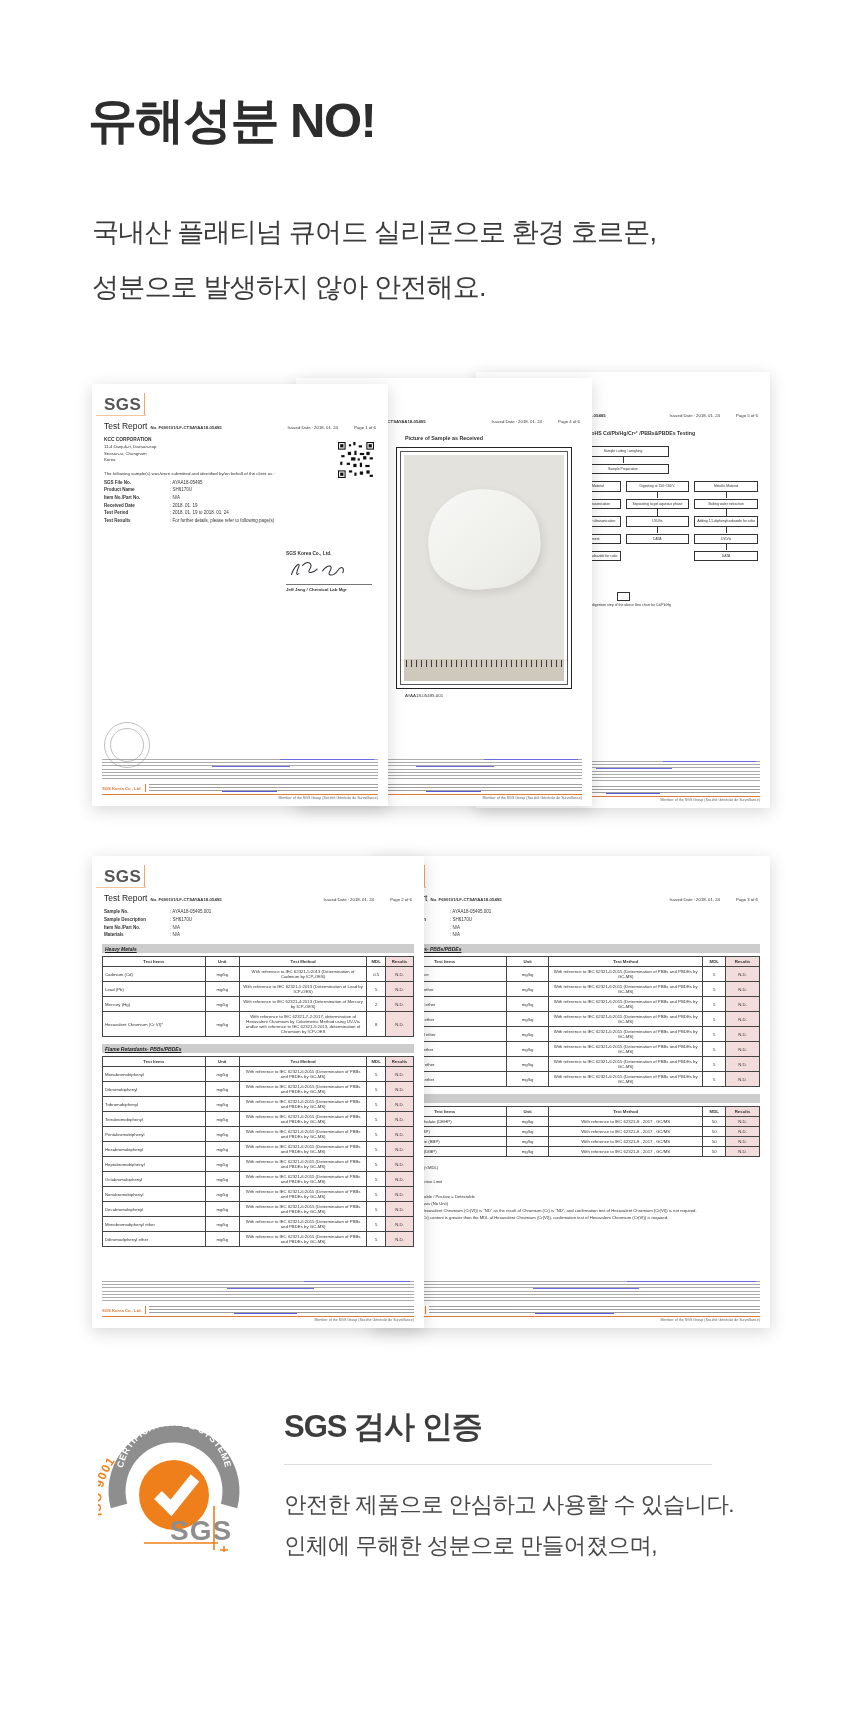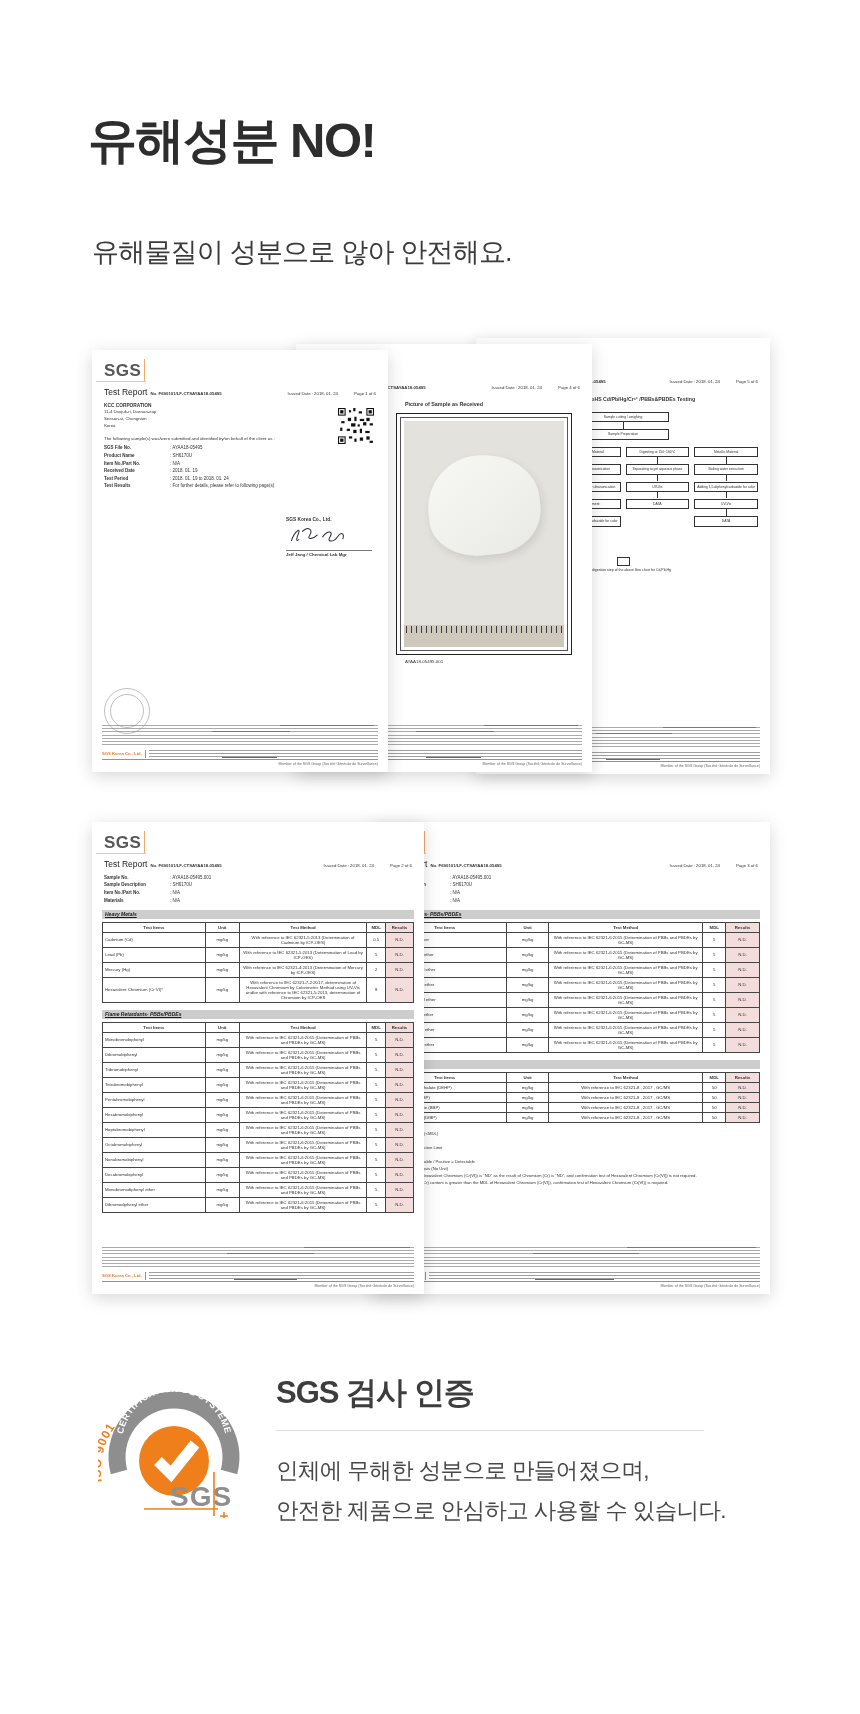--- a/index.html
+++ b/index.html
@@ -1,20 +1,20 @@
 <!DOCTYPE html>
 <html><head>
 <meta charset="utf-8">
 <style>
   html,body{margin:0;padding:0;background:#fff}
   .canvas{position:relative;width:860px;height:1714px;background:#fff;overflow:hidden;
           font-family:"Liberation Sans",sans-serif;color:#333}
 
   
-  .hero{padding:100px 0 0 88px}
+  .hero{padding:80px 0 0 88px}
   .hero h1{margin:0;font-size:49px;line-height:1.66;font-weight:800;color:#2d2d2d;letter-spacing:-1.5px}
   .subtitle{margin:0;padding:44px 0 0 92px;font-size:27px;line-height:2.02;color:#3b3b3b;letter-spacing:-0.8px}
   .subtitle span{display:block}
 
   
   .docblock{position:relative;margin-left:90px;width:680px}
   #doc1{margin-top:46px;height:460px}
   #doc2{margin-top:26px;height:484px}
   .docpage{position:absolute;background:#fff;box-shadow:0 4px 16px rgba(0,0,0,.16);overflow:hidden}
   #p1a{left:2px;top:24px;width:296px;height:422px;z-index:3}
@@ -100,38 +100,39 @@
   .mtable td.c{text-align:center}
   .mtable td.name{text-align:left}
   .mtable th.res,.mtable td.res{background:#f3dcdc;text-align:center}
   .mtable .c1{width:33%}.mtable .c2{width:11%}.mtable .c3{width:41%}.mtable .c4{width:6%}.mtable .c5{width:9%}
   .notes{margin:8px 14px 0;font-size:4.2px;line-height:1.55}
   .notes div{margin-bottom:.6px}
 
   
   .cert{display:flex;align-items:flex-start;margin:70px 0 0 98px}
   .badge{flex:none}
-  .cert-text{margin-left:26px;padding-top:6px}
+  .cert-text{margin-left:34px;padding-top:6px}
   .cert-h{font-size:31px;font-weight:800;color:#3d3d3d;letter-spacing:-1px}
   .cert-div{width:428px;border-top:1px solid #dcdcdc;margin:16px 0 20px}
   .cert-body{font-size:22.5px;line-height:1.8;color:#484848;letter-spacing:-0.6px}
   .cert-body span{display:block}
 </style>
 </head>
 <body>
 
 <div class="canvas">
 
   <section class="hero">
     <h1>
       <div>유해성분 NO!</div>
     </h1>
   </section>
   <p class="subtitle">
-    <span>유해물질이 성분으로 않아 안전해요.</span>
+    <span>국내산 플래티넘 큐어드 실리콘으로 환경 호르몬,</span>
+    <span>성분으로 발생하지 않아 안전해요.</span>
   </p>
 
   <div class="docblock" id="doc1">
 
     <article class="docpage" id="p1a">
       <div class="sgslogo"><span>SGS</span></div>
       <div class="doc-head">
         <span class="tr-title">Test Report</span>
         <span class="tr-no">No. F690101/LF-CTSAYAA18-05495</span>
         <span class="tr-date">Issued Date :  2018. 01. 24</span>
@@ -774,19 +775,19 @@
       </text>
       <circle cx="76" cy="95" r="35" fill="#ef7f1a"></circle>
       <path d="M 60,95 L 73,108 L 97,78" stroke="#ffffff" stroke-width="11" fill="none"></path>
       <text x="72" y="140" font-family="Liberation Sans, sans-serif" font-size="28" font-weight="bold" fill="#8e8e8e" letter-spacing="1">SGS</text>
       <path d="M 46,143 H 120 M 116,106 V 150 M 122,150 h 8 M 126,146 v 8" stroke="#ef7f1a" stroke-width="1.6" fill="none"></path>
     </svg>
     <div class="cert-text">
       <div class="cert-h">SGS 검사 인증</div>
       <div class="cert-div"></div>
       <div class="cert-body">
+        <span>안전한 제품으로 안심하고 사용할 수 있습니다.</span>
         <span>인체에 무해한 성분으로 만들어졌으며,</span>
-        <span>안전한 제품으로 안심하고 사용할 수 있습니다.</span>
       </div>
     </div>
   </section>
 
 </div>
 
 </body></html>

